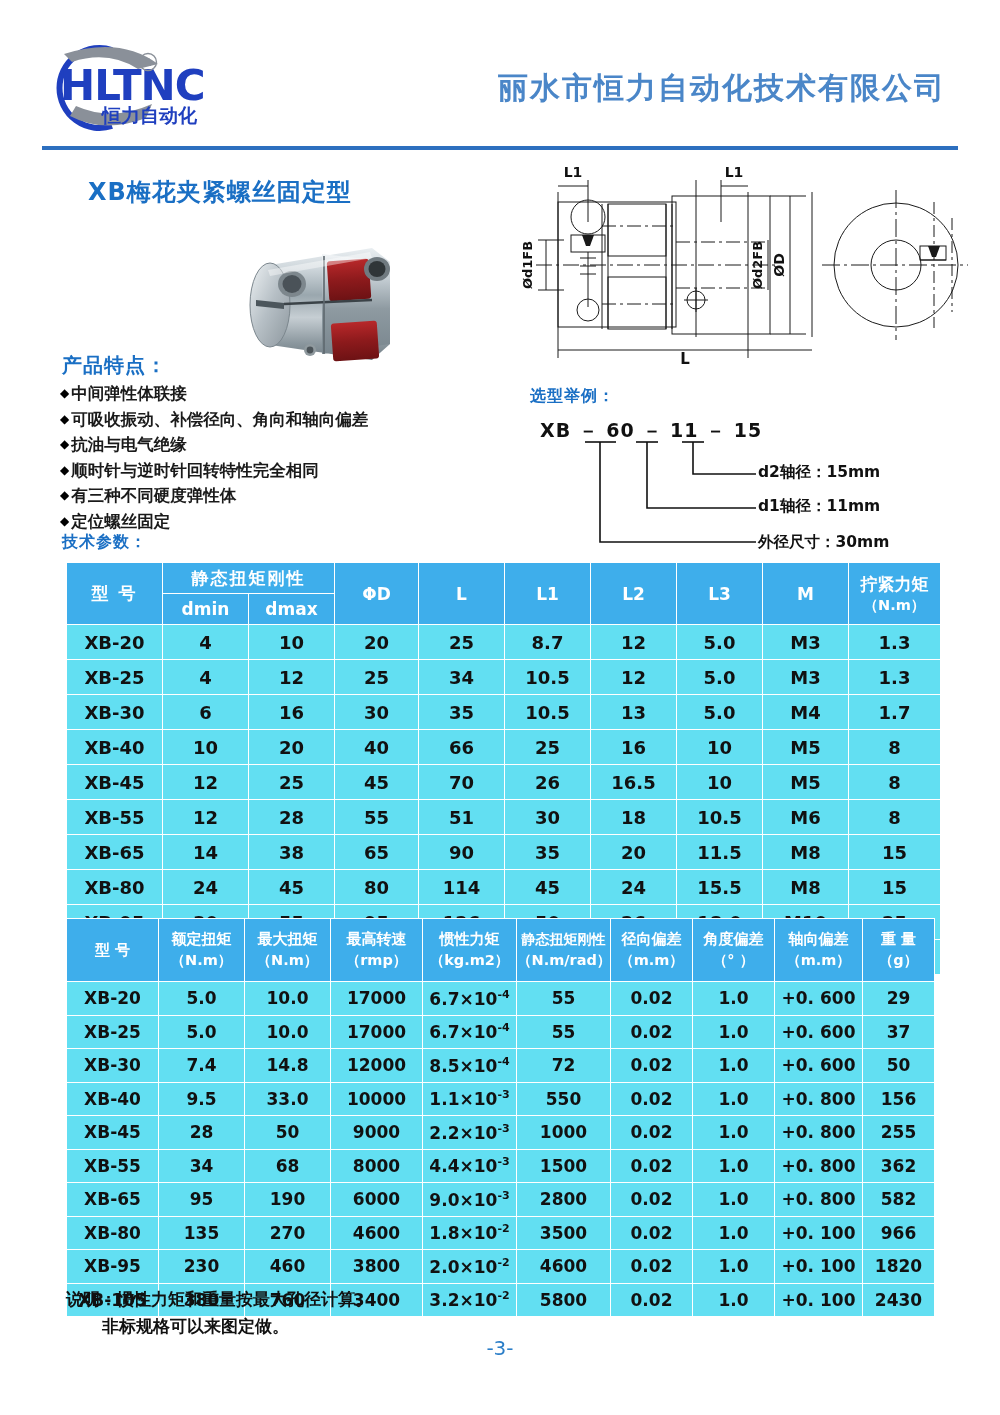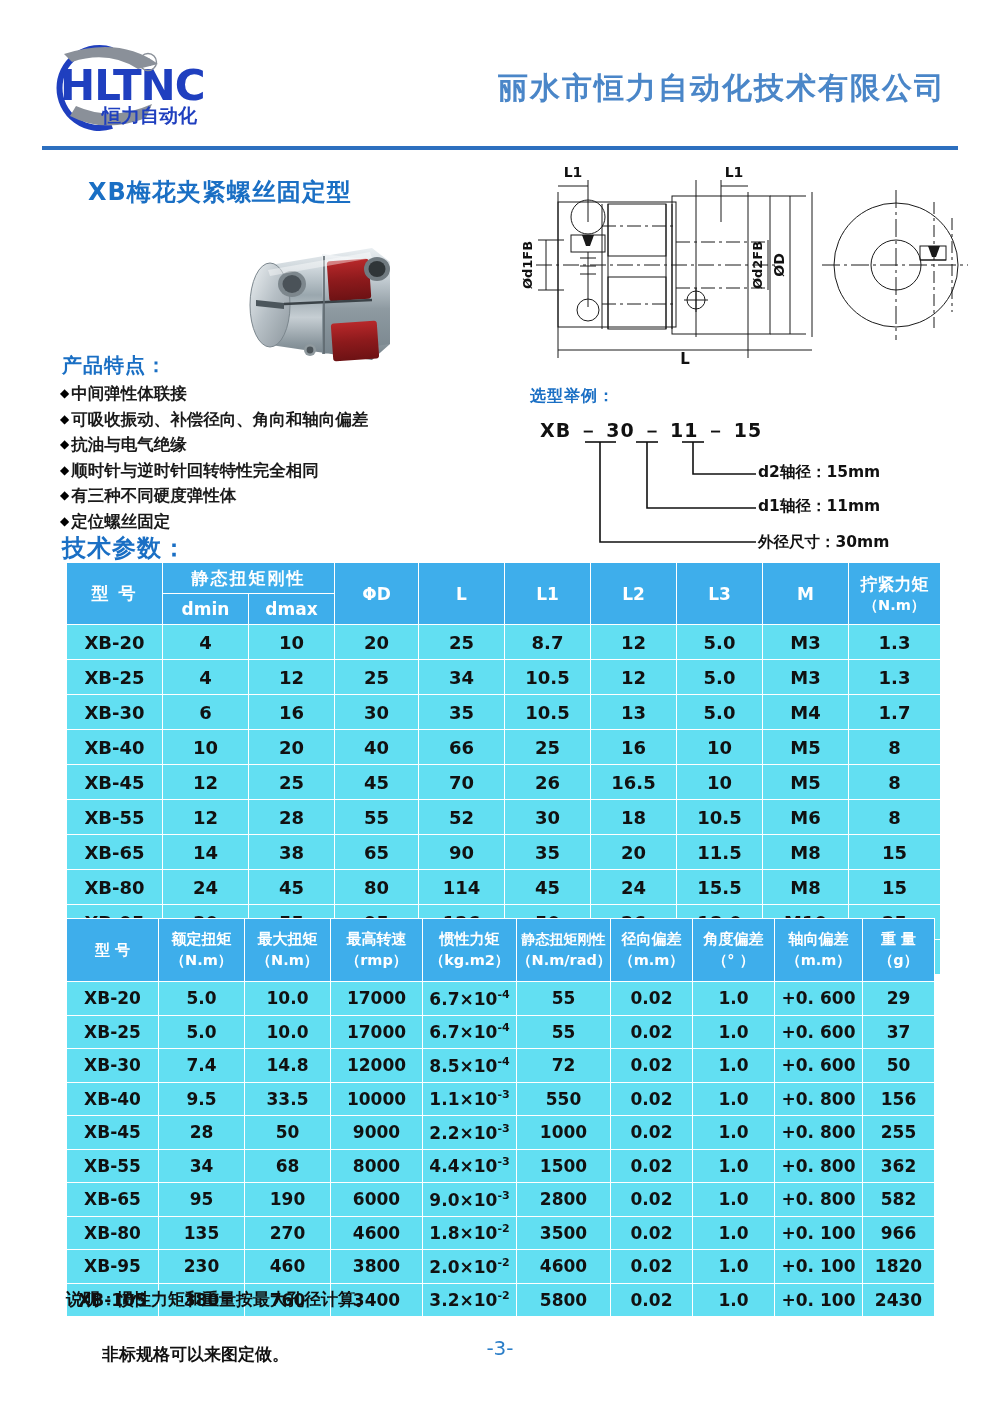--- a/index.html
+++ b/index.html
@@ -136,21 +136,21 @@
     white-space: nowrap;
   }
   .sel-l1 { left: 228px; top: 76px; }
   .sel-l2 { left: 228px; top: 110px; }
   .sel-l3 { left: 228px; top: 146px; }
 
   
   .tech-params-title {
     position: absolute;
     left: 62px; top: 532px;
-    font-size: 24px;
+    font-size: 16px;
     font-weight: bold;
     color: #1a6fc4;
     letter-spacing: 1px;
     white-space: nowrap;
   }
 
   
   table {
     border-collapse: collapse;
     table-layout: fixed;
@@ -199,21 +199,21 @@
 
   
   .note {
     position: absolute;
     left: 66px; top: 1286px;
     font-size: 17px;
     color: #111;
     font-weight: bold;
     line-height: 27px;
   }
-  .note-line2 { padding-left: 36px; margin-top: 28px; }
+  .note-line2 { padding-left: 36px; }
   .page-number {
     position: absolute;
     left: 0; top: 1336px;
     width: 1000px;
     text-align: center;
     font-size: 20px;
     color: #2b7ec8;
     font-weight: normal;
   }
 </style>
@@ -403,21 +403,21 @@
       <text x="218" y="15" text-anchor="middle" font-family="'DejaVu Sans','Liberation Sans',sans-serif" font-size="14" font-weight="bold" fill="#111">L1</text>
       <text x="169" y="202" text-anchor="middle" font-family="'DejaVu Sans','Liberation Sans',sans-serif" font-size="15" font-weight="bold" fill="#111">L</text>
       <text x="16" y="103" transform="rotate(-90 16 103)" text-anchor="middle" font-family="'DejaVu Sans','Liberation Sans',sans-serif" font-size="13" font-weight="bold" fill="#111">Ød1FB</text>
       <text x="246" y="103" transform="rotate(-90 246 103)" text-anchor="middle" font-family="'DejaVu Sans','Liberation Sans',sans-serif" font-size="13" font-weight="bold" fill="#111">Ød2FB</text>
       <text x="268" y="103" transform="rotate(-90 268 103)" text-anchor="middle" font-family="'DejaVu Sans','Liberation Sans',sans-serif" font-size="14" font-weight="bold" fill="#111">ØD</text>
     </svg>
   </div>
 
   <div class="selection">
     <div class="selection-title">选型举例：</div>
-    <div class="sel-code">XB － 30 － 11 － 15</div>
+    <div class="sel-code">XB － 60 － 11 － 15</div>
     <svg width="440" height="160" viewBox="0 0 440 160" style="position:absolute;left:0;top:0">
       <g stroke="#111" fill="none" stroke-width="1.6">
 
         <line x1="55" y1="56" x2="86" y2="56"></line>
         <line x1="106" y1="56" x2="128" y2="56"></line>
         <line x1="152" y1="56" x2="174" y2="56"></line>
 
         <path d="M163 56 L163 88 L226 88"></path>
 
         <path d="M117 56 L117 122 L226 122"></path>
@@ -524,21 +524,21 @@
         <td>16.5</td>
         <td>10</td>
         <td>M5</td>
         <td>8</td>
       </tr>
       <tr>
         <td>XB-55</td>
         <td>12</td>
         <td>28</td>
         <td>55</td>
-        <td>52</td>
+        <td>51</td>
         <td>30</td>
         <td>18</td>
         <td>10.5</td>
         <td>M6</td>
         <td>8</td>
       </tr>
       <tr>
         <td>XB-65</td>
         <td>14</td>
         <td>38</td>
@@ -678,21 +678,21 @@
         <td class="sci"><span>8.5</span>×10<sup>-4</sup></td>
         <td>72</td>
         <td>0.02</td>
         <td>1.0</td>
         <td>+0. 600</td>
         <td>50</td>
       </tr>
       <tr>
         <td>XB-40</td>
         <td>9.5</td>
-        <td>33.5</td>
+        <td>33.0</td>
         <td>10000</td>
         <td class="sci"><span>1.1</span>×10<sup>-3</sup></td>
         <td>550</td>
         <td>0.02</td>
         <td>1.0</td>
         <td>+0. 800</td>
         <td>156</td>
       </tr>
       <tr>
         <td>XB-45</td>

